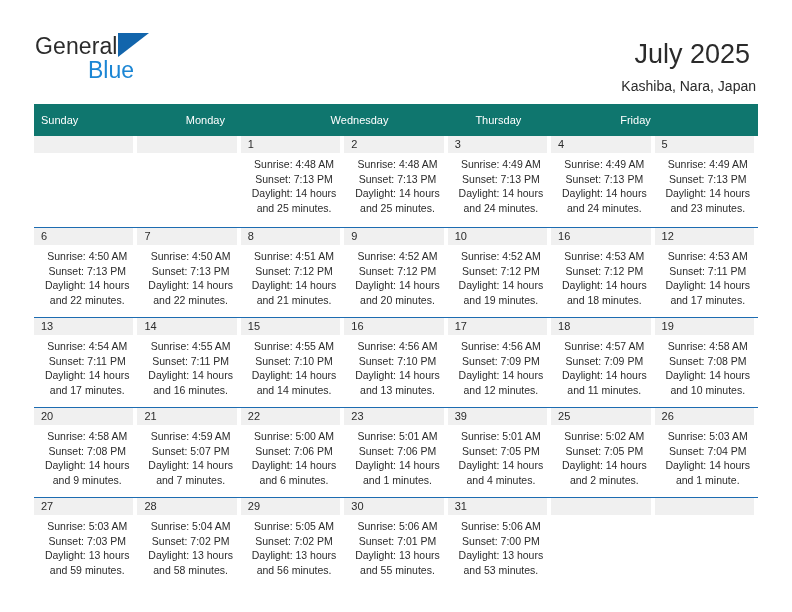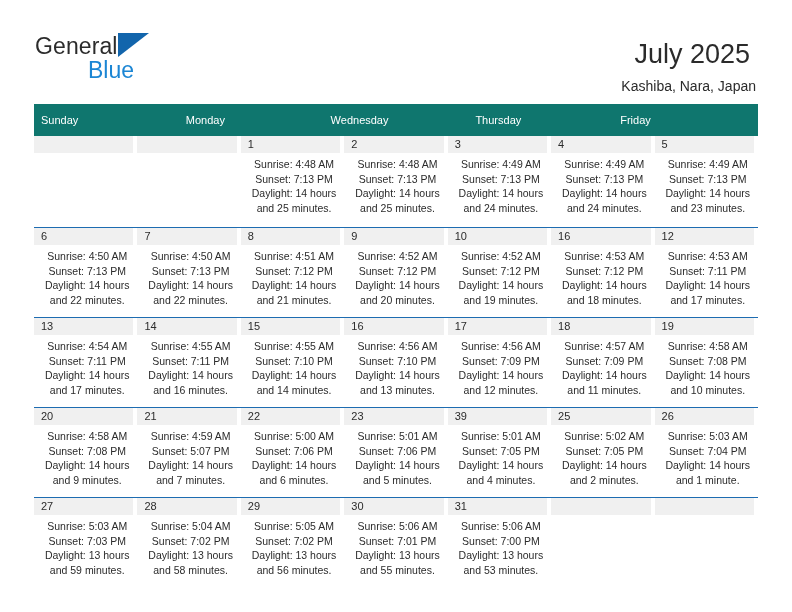--- a/index.html
+++ b/index.html
@@ -388,21 +388,21 @@
               <div class="day-line">Daylight: 14 hours</div>
               <div class="day-line">and 6 minutes.</div>
             </div>
           </div>
           <div class="day-cell">
             <div class="day-num-strip">23</div>
             <div class="day-lines">
               <div class="day-line">Sunrise: 5:01 AM</div>
               <div class="day-line">Sunset: 7:06 PM</div>
               <div class="day-line">Daylight: 14 hours</div>
-              <div class="day-line">and 5 minutes.</div>
+              <div class="day-line">and 1 minutes.</div>
             </div>
           </div>
           <div class="day-cell">
             <div class="day-num-strip">39</div>
             <div class="day-lines">
               <div class="day-line">Sunrise: 5:01 AM</div>
               <div class="day-line">Sunset: 7:05 PM</div>
               <div class="day-line">Daylight: 14 hours</div>
               <div class="day-line">and 4 minutes.</div>
             </div>

